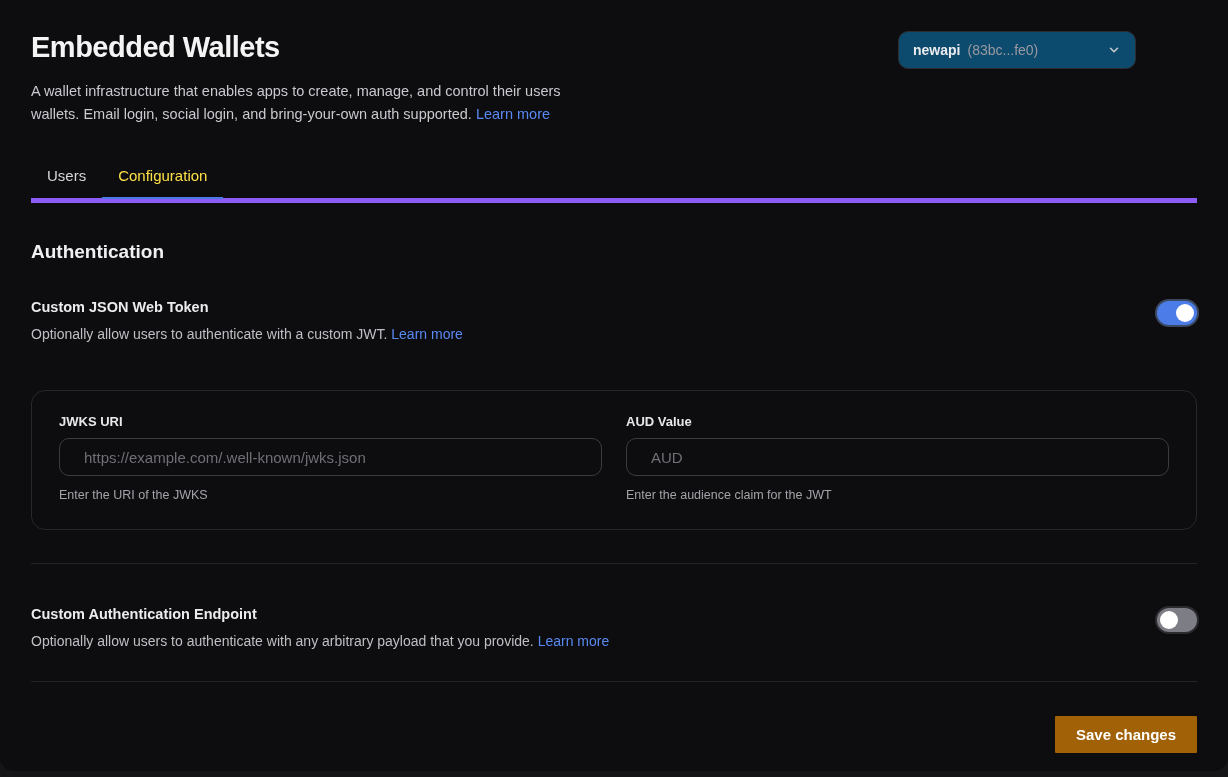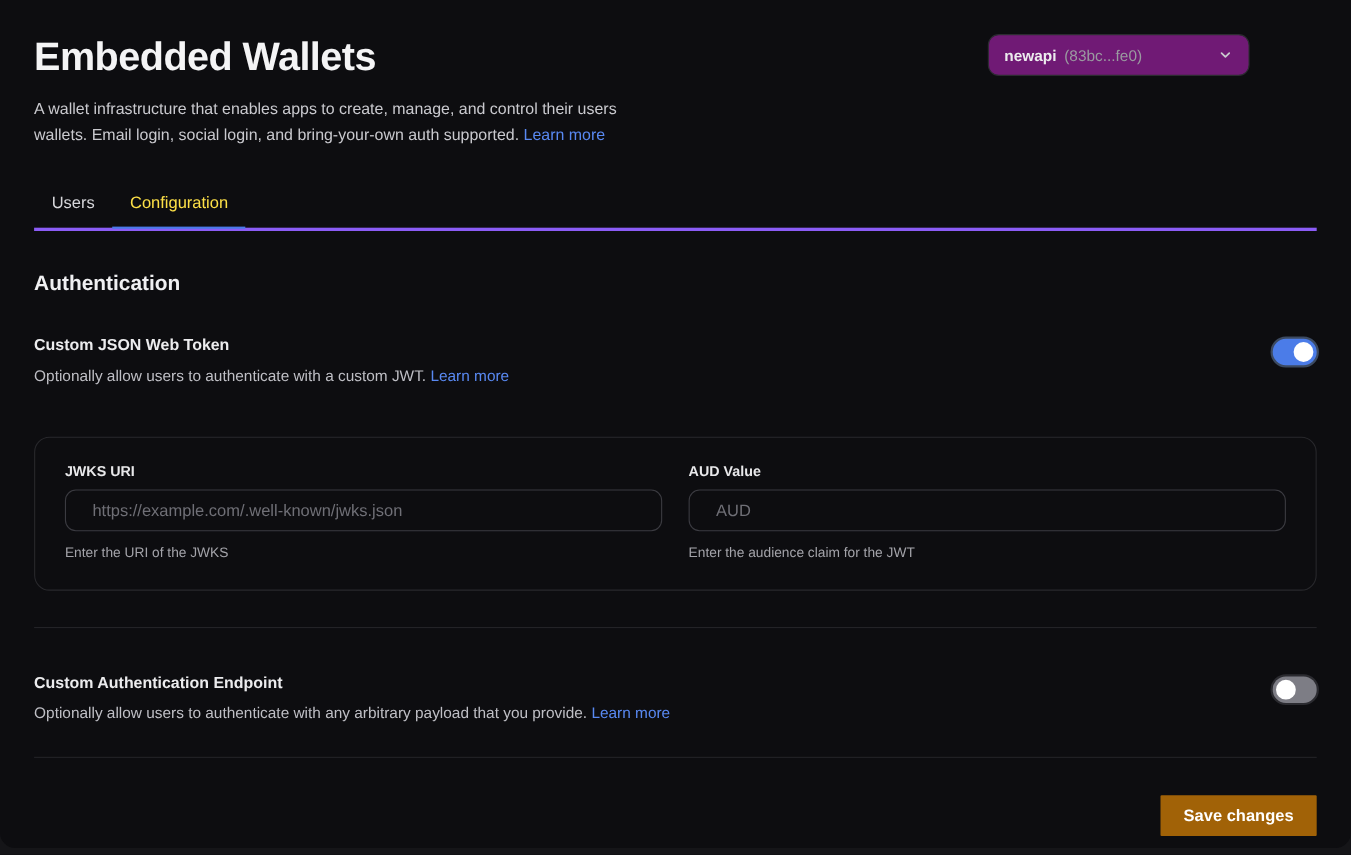--- a/index.html
+++ b/index.html
@@ -17,56 +17,56 @@
     border-radius: 0 0 14px 14px;
     position: relative;
     overflow: hidden;
   }
   .container { padding: 0 31px; position: relative; }
 
   
   .header { padding-top: 31px; position: relative; }
   .page-title {
     margin: 0;
-    font-size: 36px;
+    font-size: 29px;
     font-weight: 700;
     letter-spacing: -0.5px;
     color: #f4f4f5;
   }
   .page-desc {
     margin-top: 16px;
     font-size: 14.5px;
     line-height: 23px;
     color: #c9c9ce;
     max-width: 590px;
   }
   a.link { color: #5989f2; text-decoration: none; cursor: pointer; }
 
   
   .project-select {
     position: absolute;
     top: 31px; right: 61px;
     width: 238px; height: 38px;
     border: 1px solid #2c2c31;
     border-radius: 10px;
-    background: #701a75;
+    background: #0c4a6e;
     display: flex; align-items: center;
     padding: 0 14px;
     cursor: pointer;
     font-size: 14px;
   }
   .project-name { font-weight: 700; color: #ececee; }
   .project-id { color: #9a9aa0; margin-left: 7px; }
   .chevron { margin-left: auto; display: flex; align-items: center; color: #c9c9ce; }
 
   
   .tabs {
     display: flex;
     margin-top: 32px;
-    border-bottom: 3px solid #8b5cf6;
+    border-bottom: 5px solid #8b5cf6;
   }
   .tab {
     padding: 9px 16px 13px;
     font-size: 15px;
     color: #d6d6da;
     cursor: pointer;
     margin-bottom: -1px;
     border-bottom: 2px solid transparent;
   }
   .tab.active {

